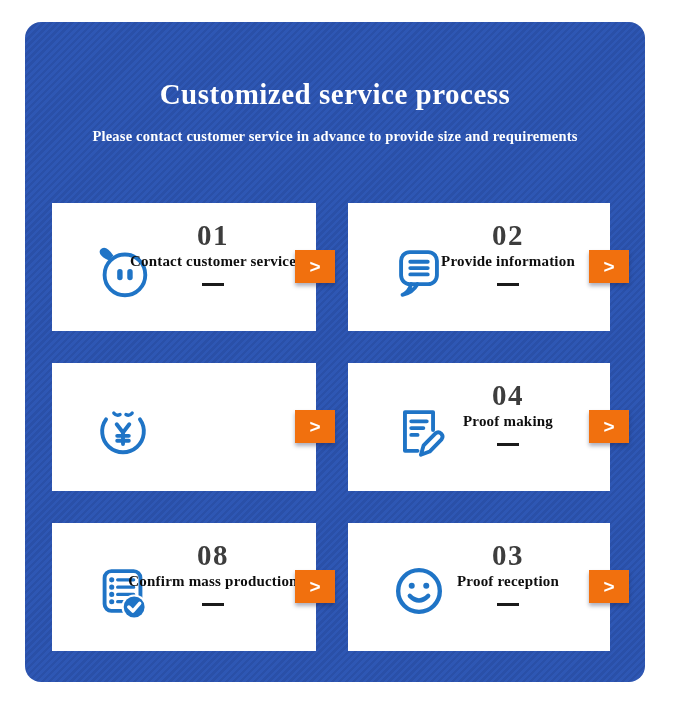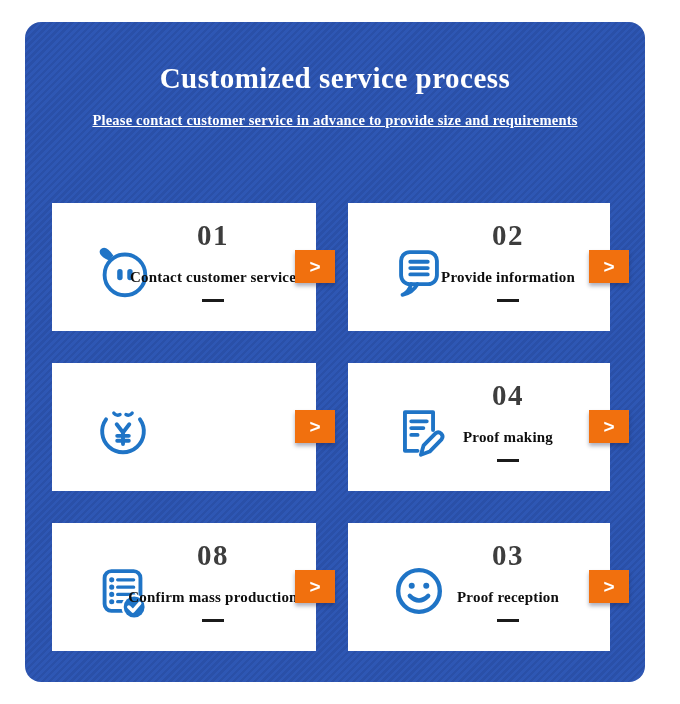--- a/index.html
+++ b/index.html
@@ -8,44 +8,44 @@
     --arrow-orange:#f1700e; --title-white:#ffffff; --dash-black:#1b1b1b;
   }
   *{box-sizing:border-box;margin:0;padding:0}
   html,body{width:680px;height:704px;background:#ffffff;overflow:hidden;
     font-family:"Liberation Serif",serif}
   .panel{
     position:absolute;left:25px;top:22px;width:620px;height:660px;border-radius:16px;
     background:repeating-linear-gradient(135deg,var(--panel-blue) 0 2.5px,var(--panel-blue-stripe) 2.5px 5px);
   }
   .title{
-    padding-top:40px;text-align:center;color:var(--title-white);
+    padding-top:56px;text-align:center;color:var(--title-white);
     font:700 29px "Liberation Serif",serif;letter-spacing:.5px;
   }
   .subtitle{
     margin-top:17px;text-align:center;color:var(--title-white);
-    font:700 14.5px "Liberation Serif",serif;letter-spacing:.2px;text-decoration:underline;
+    font:700 14.5px "Liberation Serif",serif;letter-spacing:.2px;
   }
   .grid{
     position:absolute;left:27px;top:181px;
     display:grid;grid-template-columns:264px 262px;column-gap:28px;
     grid-auto-rows:128px;row-gap:25px;gap:32px;
   }
   .card{position:relative;background:var(--card-bg)}
   .icon{position:absolute;left:40px;top:37px;width:62px;height:62px}
   .icon svg{width:100%;height:100%;display:block}
   .s{stroke:var(--icon-blue);fill:none;stroke-width:4;stroke-linecap:round;stroke-linejoin:round}
   .s3{stroke-width:3.4}.s45{stroke-width:4.5}.s5{stroke-width:5.2}
   .f{fill:var(--icon-blue);stroke:none}
   .wf{fill:#ffffff;stroke:none}
   .ws{stroke:#ffffff;fill:none;stroke-width:3.6;stroke-linecap:round;stroke-linejoin:round}
   .content{position:absolute;left:64px;right:6px;top:17px;text-align:center}
   .num{font:700 29px "Liberation Serif",serif;color:var(--number-gray);
     letter-spacing:1.5px;line-height:1.1}
-  .label{margin-top:16px;font:700 15px "Liberation Serif",serif;color:var(--label-black);
+  .label{margin-top:0;font:700 15px "Liberation Serif",serif;color:var(--label-black);
     letter-spacing:.2px;line-height:1.2;white-space:nowrap}
   .dash{width:22px;height:3px;background:var(--dash-black);margin:13px auto 0}
   .arrow-btn{
     position:absolute;right:-19px;top:47px;width:40px;height:33px;border:none;
     background:var(--arrow-orange);color:#fff;font:700 19px "Liberation Sans",sans-serif;
     line-height:33px;text-align:center;padding:0;cursor:pointer;
     box-shadow:0 3px 4px rgba(20,30,70,.35);
   }
 </style>
 </head>

